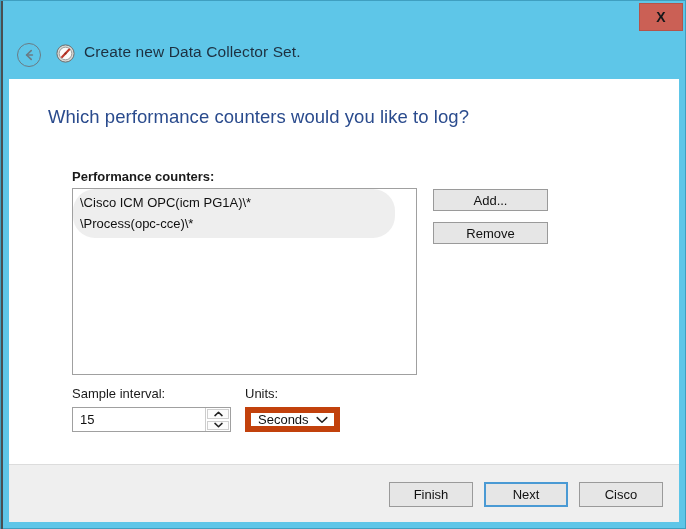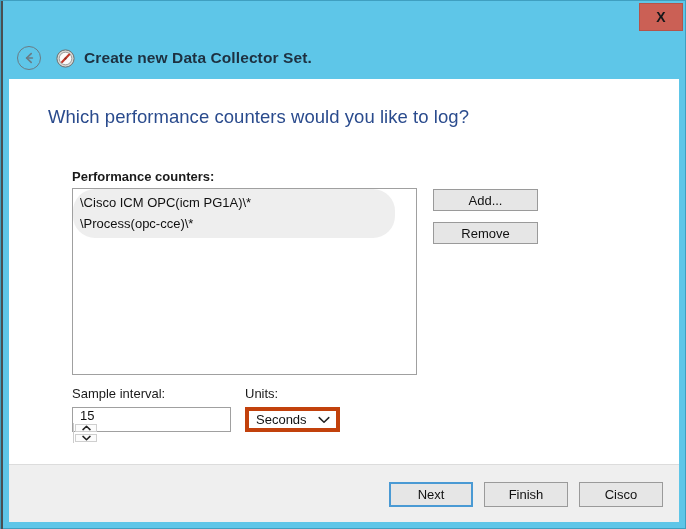--- a/index.html
+++ b/index.html
@@ -59,22 +59,20 @@
     justify-content: center;
     cursor: pointer;
     font-family: "Liberation Sans", sans-serif;
   }
   .nav-row {
     position: absolute;
     left: 0;
     top: 42px;
     height: 30px;
     display: flex;
-    align-items: center;
-    font-weight: bold;
   }
   .back-button {
     margin-left: 16px;
     width: 24px;
     height: 24px;
     border-radius: 50%;
     border: 1.5px solid #6a7b84;
     display: flex;
     align-items: center;
     justify-content: center;
@@ -174,21 +172,21 @@
     border: 1px solid #9a9a9a;
     box-sizing: border-box;
     cursor: pointer;
     text-align: center;
     display: flex;
     align-items: center;
     justify-content: center;
     padding: 0;
   }
   .side-buttons .btn {
-    width: 105px;
+    width: 115px;
     height: 22px;
   }
   .side-buttons .btn + .btn { margin-top: 11px; text-align: right; }
 
   
   .field-sample-label {
     position: absolute;
     left: 63px;
     top: 307px;
     font-size: 13px;
@@ -208,21 +206,20 @@
     position: absolute;
     left: 63px;
     top: 328px;
     width: 159px;
     height: 25px;
     border: 1px solid #a0a0a0;
     background: #ffffff;
     box-sizing: border-box;
     display: flex;
     align-items: stretch;
-    flex-direction: column;
   }
   .spinner-input {
     flex: 1 1 auto;
     border: none;
     outline: none;
     font-family: "Liberation Sans", sans-serif;
     font-size: 13px;
     color: #111111;
     padding: 0 4px 0 7px;
     background: transparent;
@@ -247,21 +244,21 @@
     box-sizing: border-box;
   }
   .spin-btn svg { display: block; }
 
   .select-wrap {
     position: absolute;
     left: 236px;
     top: 328px;
     width: 95px;
     height: 25px;
-    border: 4px solid #c2410c;
+    border: 6px solid #c2410c;
     background: #ffffff;
     box-sizing: border-box;
     display: flex;
     align-items: center;
     cursor: pointer;
   }
   .select-value {
     font-size: 13px;
     color: #111111;
     padding-left: 7px;
@@ -381,19 +378,19 @@
       <div class="select-arrow">
         <svg width="12" height="8" viewBox="0 0 12 8" aria-hidden="true">
           <path d="M1.2 1.6 L6 6.2 L10.8 1.6" fill="none" stroke="#222" stroke-width="1.5" stroke-linecap="round" stroke-linejoin="round"></path>
         </svg>
       </div>
     </div>
   </div>
 
   <div class="footer">
     <div class="footer-buttons">
+      <button class="btn">Finish</button>
       <button class="btn btn-default">Next</button>
-      <button class="btn">Finish</button>
       <button class="btn">Cisco</button>
     </div>
   </div>
 
 </div>
 
 </body></html>

